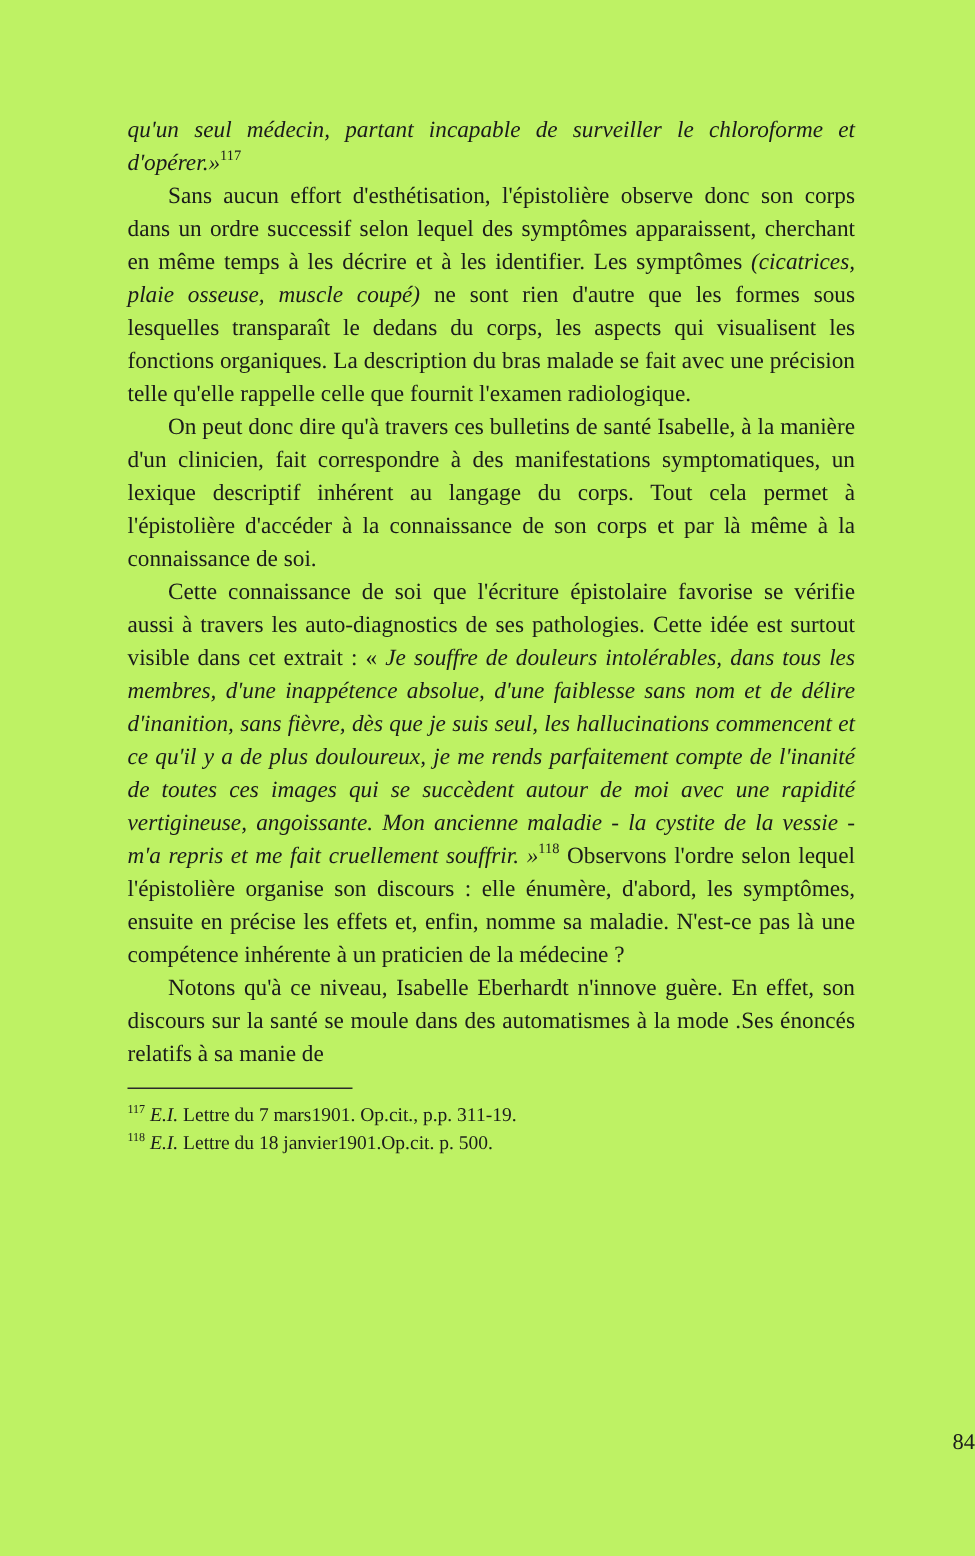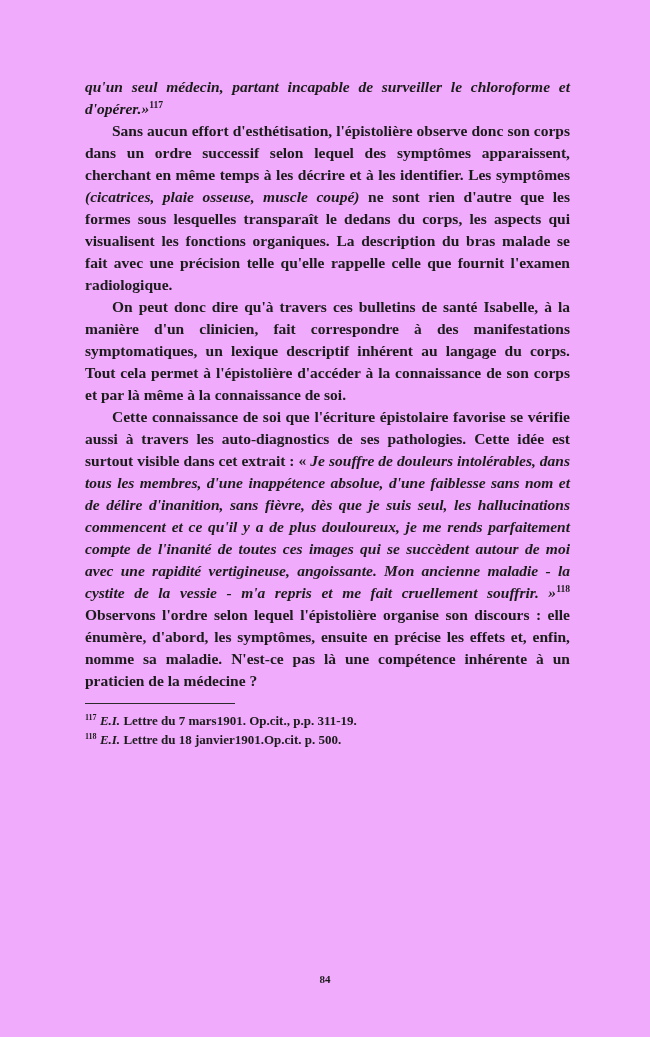--- a/index.html
+++ b/index.html
@@ -5,26 +5,25 @@
   html, body {
     margin: 0;
     padding: 0;
     background: #ffffff;
   }
   .page {
     position: relative;
     width: 650px;
     height: 1037px;
     box-sizing: border-box;
-    background: #f0abfc;
+    background: #bef264;
     color: #1b1b1b;
     font-family: "Liberation Serif", "DejaVu Serif", serif;
     padding: 76px 80px 0 85px;
     overflow: hidden;
-    font-weight: bold;
   }
   .text-body {
     font-size: 15.5px;
     line-height: 22px;
     text-align: justify;
   }
   .text-body p {
     margin: 0;
   }
   .text-body p.indent {
@@ -48,36 +47,37 @@
     border-top: 1.2px solid #2b2b2b;
     margin-bottom: 7px;
   }
   .footnote p {
     margin: 0;
   }
   .page-number {
     position: absolute;
     left: 0;
     right: 0;
-    bottom: 52px;
-    text-align: center;
-    font-size: 11px;
+    bottom: 66px;
+    text-align: right;
+    font-size: 15px;
     color: #1b1b1b;
   }
 </style>
 </head>
 <body>
 
 <div class="page">
 
   <div class="text-body" id="text-body">
       <p><i>qu'un seul médecin, partant incapable de surveiller le chloroforme et d'opérer.»</i><sup>117</sup></p>
       <p class="indent"><span>Sans aucun effort d'esthétisation, l'épistolière observe donc son corps dans un ordre successif selon lequel des symptômes apparaissent, cherchant en même temps à les décrire et à les identifier. Les symptômes </span><i>(cicatrices, plaie osseuse, muscle coupé)</i><span> ne sont rien d'autre que les formes sous lesquelles transparaît le dedans du corps, les aspects qui visualisent les fonctions organiques. La description du bras malade se fait avec une précision telle qu'elle rappelle celle que fournit l'examen radiologique.</span></p>
       <p class="indent"><span>On peut donc dire qu'à travers ces bulletins de santé Isabelle, à la manière d'un clinicien, fait correspondre à des manifestations symptomatiques, un lexique descriptif inhérent au langage du corps. Tout cela permet à l'épistolière d'accéder à la connaissance de son corps et par là même à la connaissance de soi.</span></p>
       <p class="indent"><span>Cette connaissance de soi que l'écriture épistolaire favorise se vérifie aussi à travers les auto-diagnostics de ses pathologies. Cette idée est surtout visible dans cet extrait : « </span><i>Je souffre de douleurs intolérables, dans tous les membres, d'une inappétence absolue, d'une faiblesse sans nom et de délire d'inanition, sans fièvre, dès que je suis seul, les hallucinations commencent et ce qu'il y a de plus douloureux, je me rends parfaitement compte de l'inanité de toutes ces images qui se succèdent autour de moi avec une rapidité vertigineuse, angoissante. Mon ancienne maladie - la cystite de la vessie - m'a repris et me fait cruellement souffrir. »</i><sup>118</sup><span> Observons l'ordre selon lequel l'épistolière organise son discours : elle énumère, d'abord, les symptômes, ensuite en précise les effets et, enfin, nomme sa maladie. N'est-ce pas là une compétence inhérente à un praticien de la médecine ?</span></p>
+      <p class="indent"><span>Notons qu'à ce niveau, Isabelle Eberhardt n'innove guère. En effet, son discours sur la santé se moule dans des automatismes à la mode .Ses énoncés relatifs à sa manie de</span></p>
     </div>
 
   <div class="footnotes">
     <div class="footnote-rule"></div>
     <div id="footnote-list">
         <div class="footnote">
           <p><sup>117</sup><span> </span><i>E.I.</i><span> Lettre du 7 mars1901. Op.cit., p.p. 311-19.</span></p>
         </div>
         <div class="footnote">
           <p><sup>118</sup><span> </span><i>E.I.</i><span> Lettre du 18 janvier1901.Op.cit. p. 500.</span></p>

